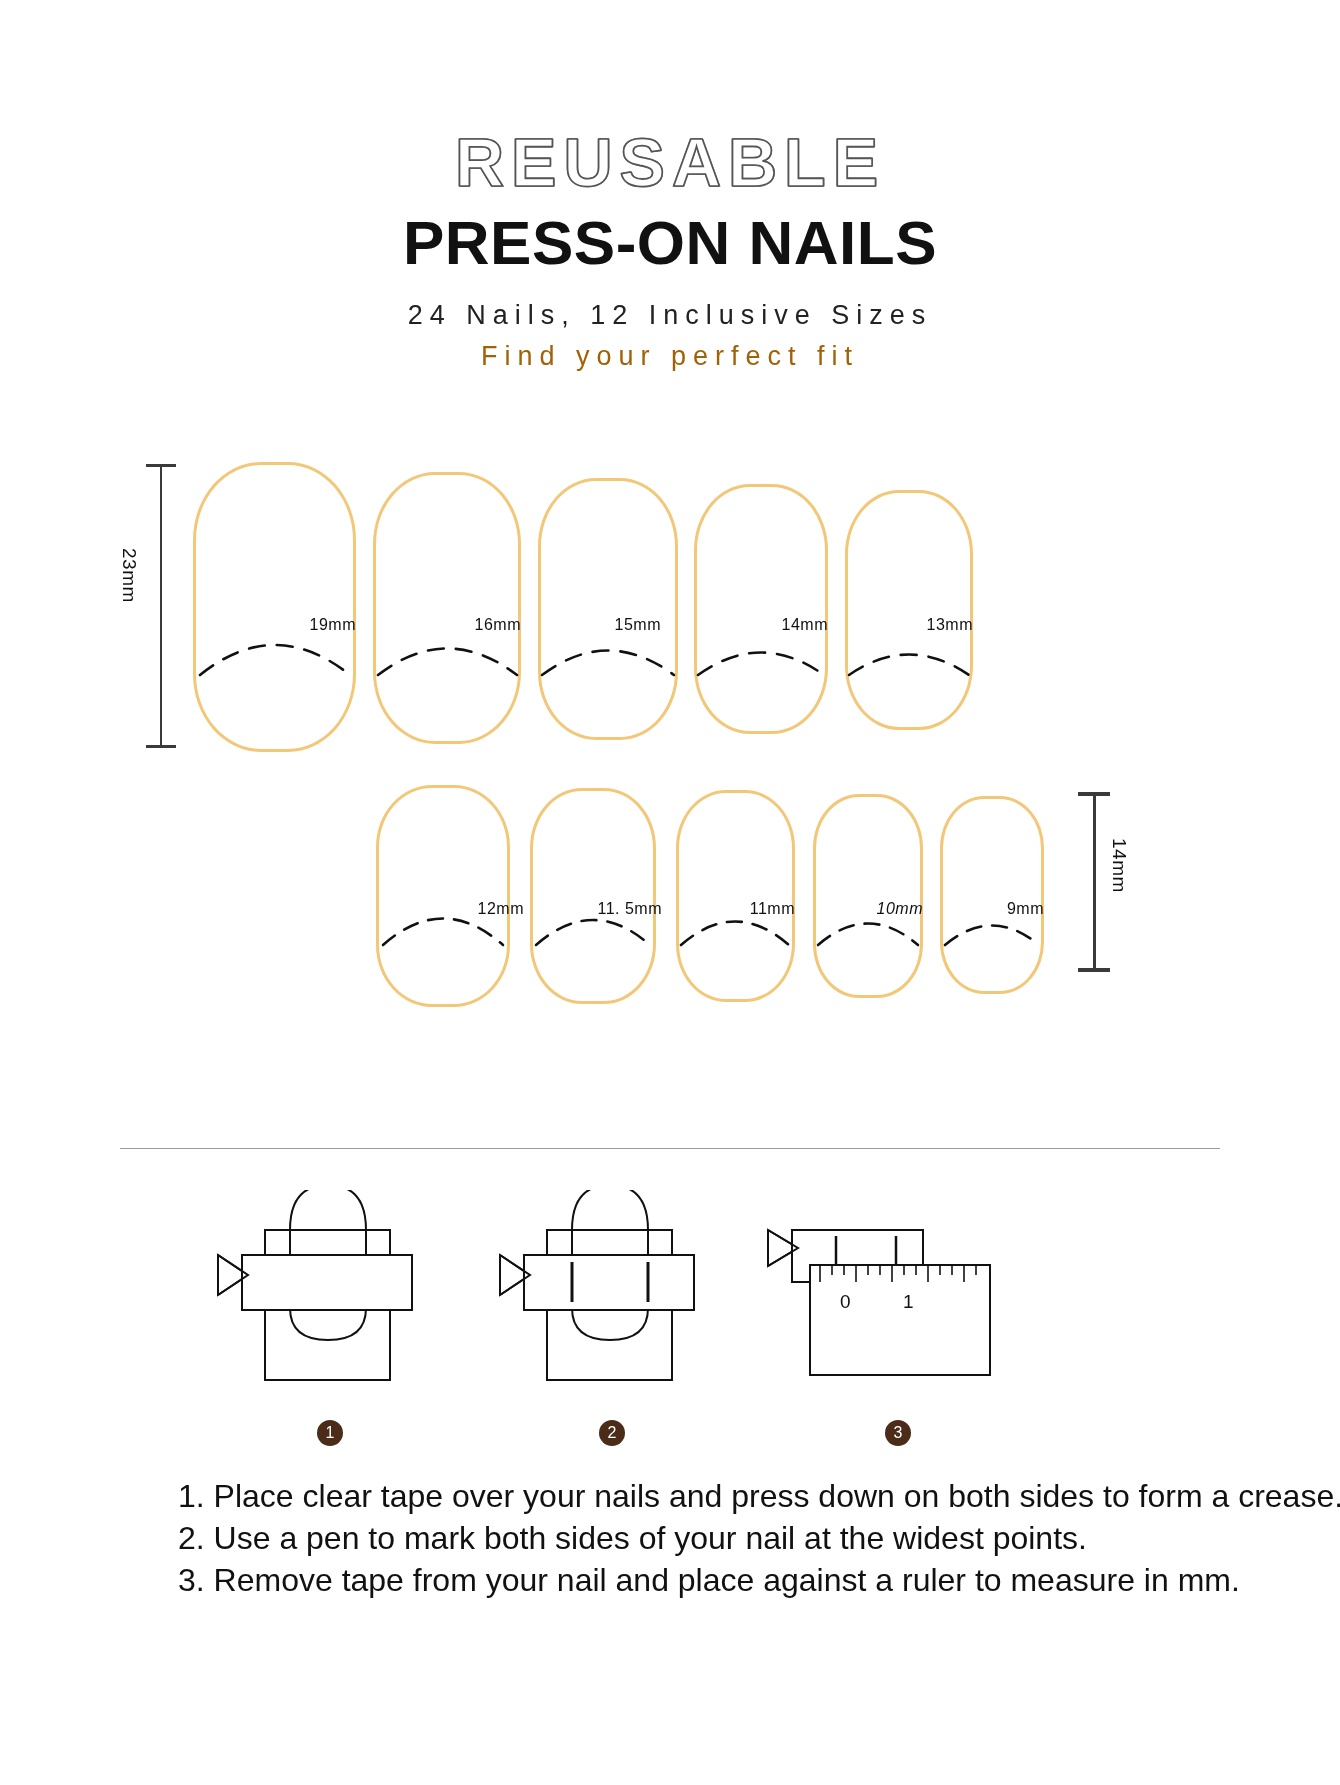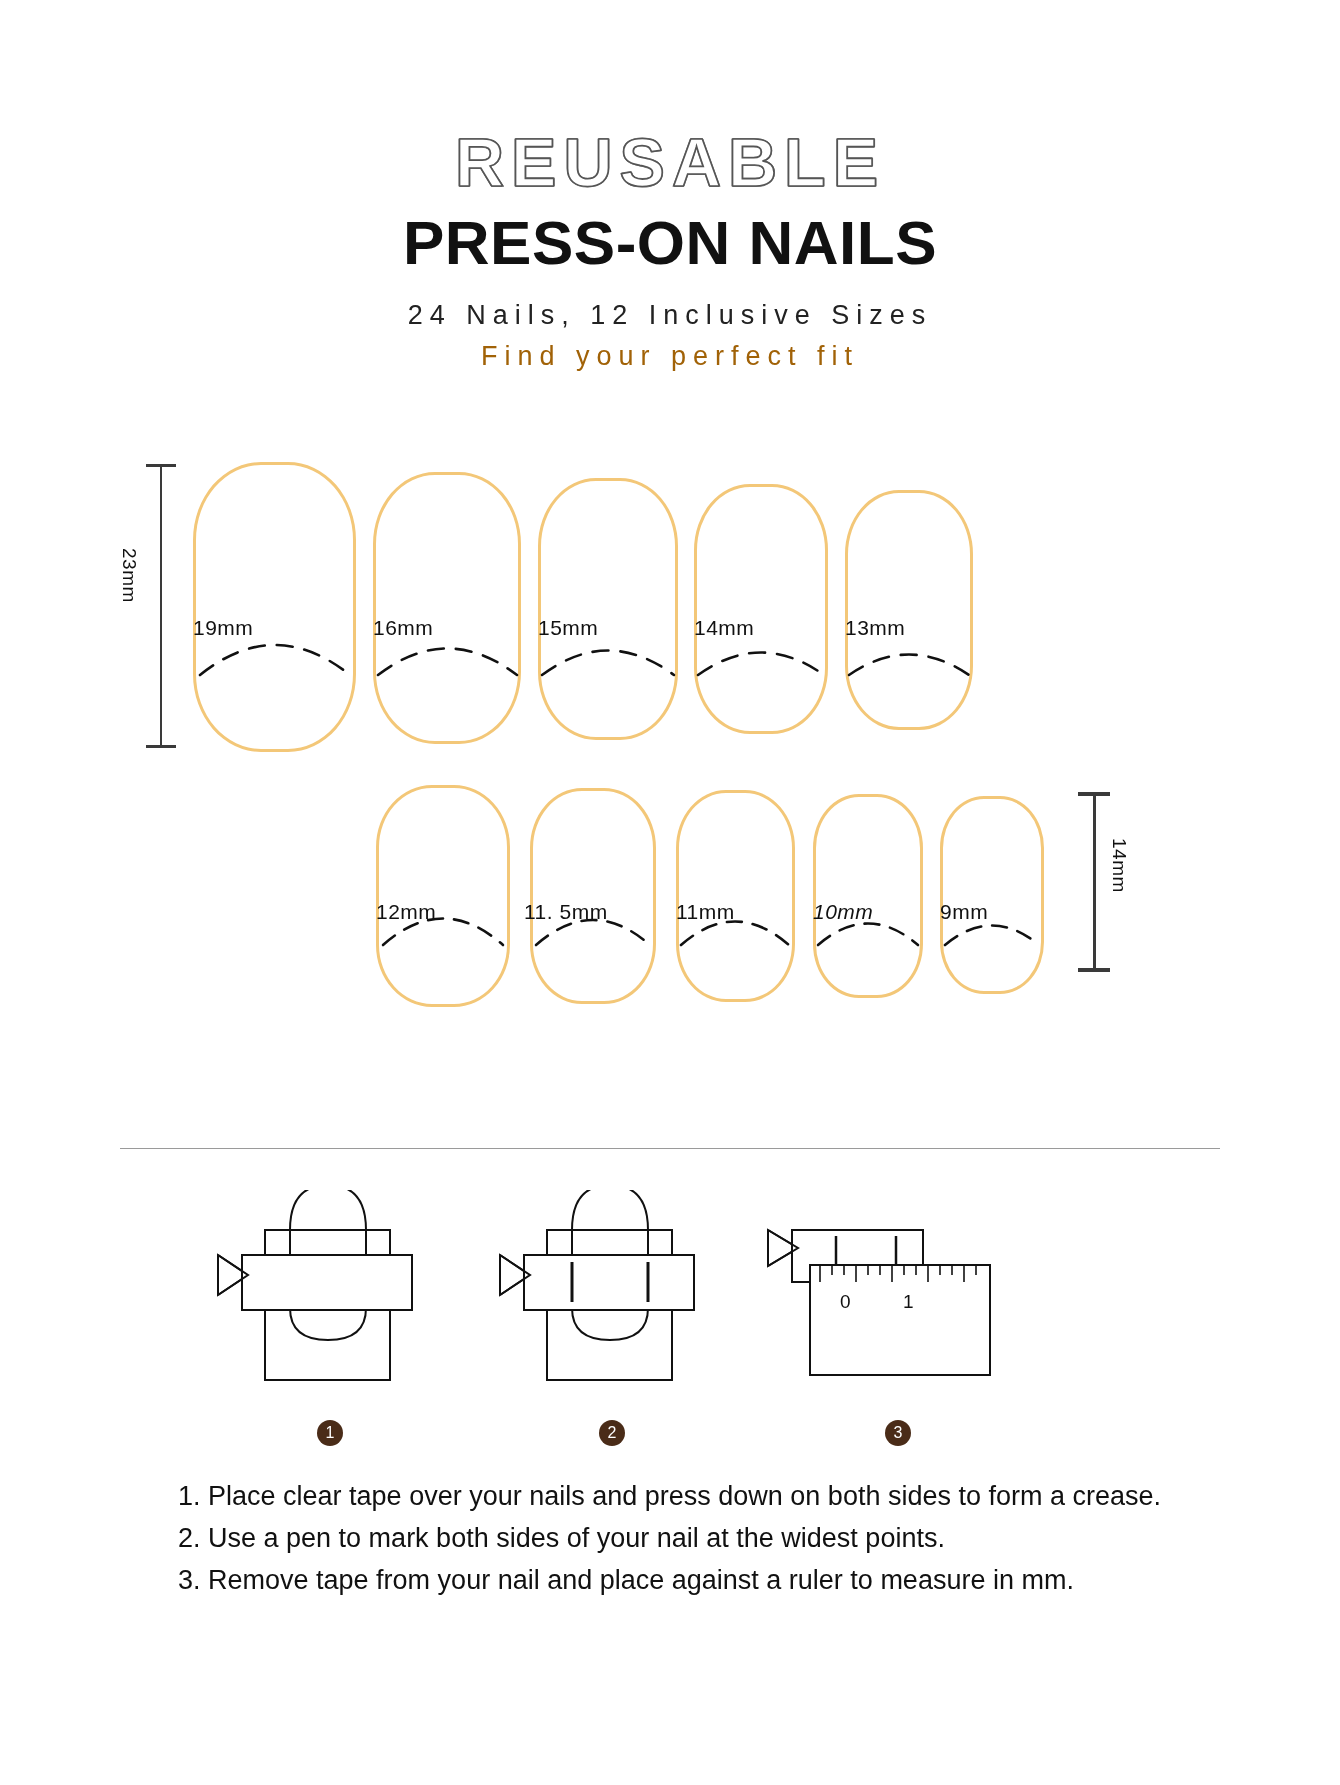--- a/index.html
+++ b/index.html
@@ -64,25 +64,25 @@
     width: 1340px;
     height: 580px;
   }
   .nail {
     position: absolute;
     box-sizing: border-box;
     border: 3px solid #f3c778;
   }
   .nail-label {
     position: absolute;
-    font-size: 21px;
+    font-size: 16px;
     color: #111;
     letter-spacing: 0.5px;
     white-space: nowrap;
-    text-align: left;
+    text-align: right;
   }
   .smile {
     position: absolute;
     pointer-events: none;
   }
 
   
   .dim-bar {
     position: absolute;
   }
@@ -137,21 +137,21 @@
     line-height: 26px;
     text-align: center;
   }
 
   
   .instructions {
     position: absolute;
     top: 1475px;
     left: 178px;
     width: 1060px;
-    font-size: 27px;
+    font-size: 32px;
     line-height: 42px;
     color: #111;
   }
   .instructions .line {
     white-space: nowrap;
   }
   .instructions .cont {
     padding-left: 30px;
   }
 </style>

